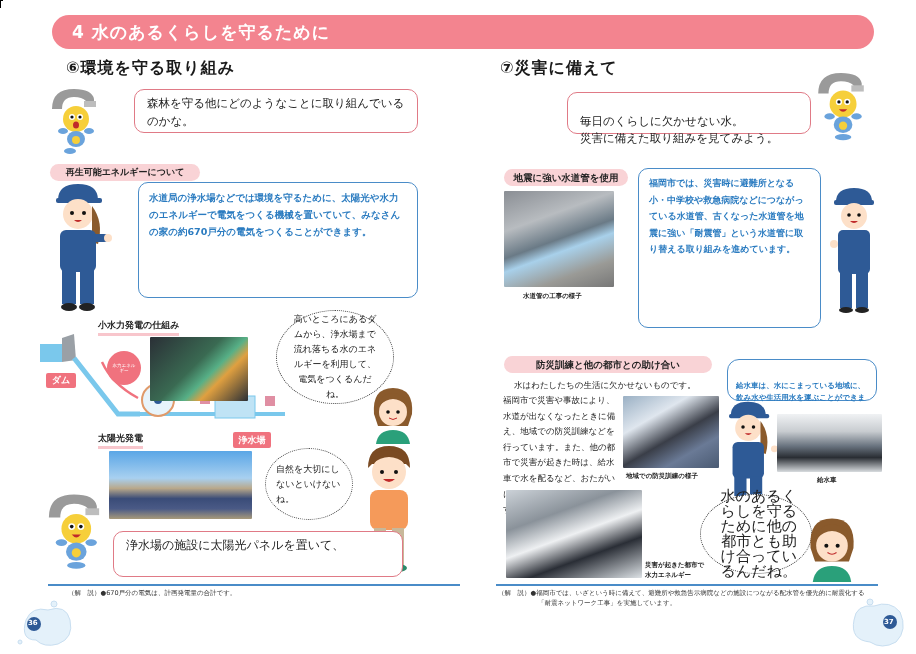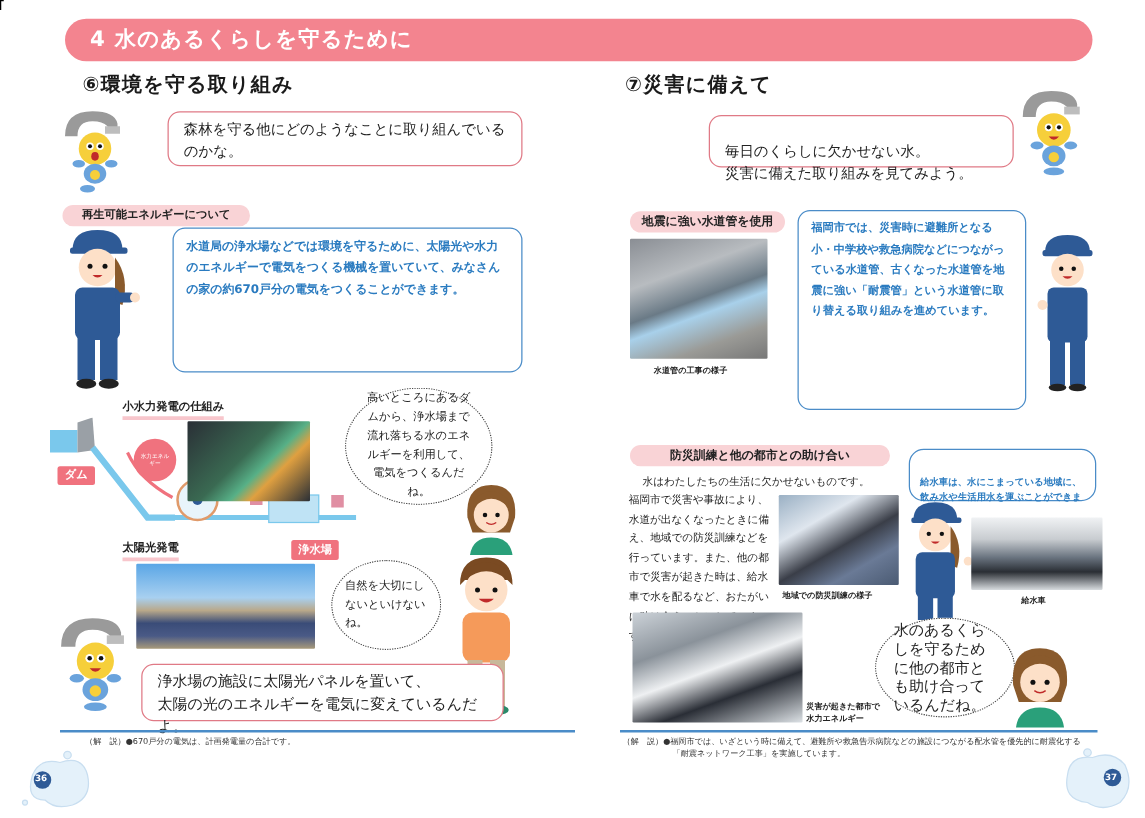--- a/index.html
+++ b/index.html
@@ -183,21 +183,20 @@
     <path d="M26 39 Q30 44 34 39 Z" fill="#c02a2a"></path>
     <ellipse cx="30" cy="54" rx="9" ry="8" fill="#6aa3dc"></ellipse>
     <circle cx="30" cy="55" r="4" fill="#f6cf3a"></circle>
     <ellipse cx="17" cy="46" rx="5" ry="3" fill="#6aa3dc"></ellipse>
     <ellipse cx="43" cy="46" rx="5" ry="3" fill="#6aa3dc"></ellipse>
     <ellipse cx="30" cy="66" rx="8" ry="3" fill="#6aa3dc"></ellipse>
   </svg>
 </div>
 <div class="abs bubble-pink" style="left:113px;top:531px;width:290px;height:46px;font-size:12px;line-height:18px;padding:4px 12px;">
   <div>浄水場の施設に太陽光パネルを置いて、</div>
-  <div>太陽の光のエネルギーを電気に変えているんだよ。</div>
 </div>
 
 <div class="abs rule" style="left:48px;top:584px;width:412px;"></div>
 <div class="abs footnote" style="left:68px;top:588px;">
   <span>（解　説）●670戸分の電気は、計画発電量の合計です。</span>
 </div>
 <div class="abs" style="left:14px;top:600px;width:60px;height:48px;">
   <svg width="60" height="48" viewBox="0 0 60 48">
     <path d="M12 20 Q18 6 34 10 Q52 4 56 20 Q60 38 44 44 Q30 48 22 40 Q6 40 12 20 Z" fill="#e4f1fa" stroke="#c8def0"></path>
     <circle cx="40" cy="4" r="3" fill="#e4f1fa" stroke="#c8def0"></circle>
@@ -294,21 +293,21 @@
     <circle cx="60" cy="56" r="4" fill="#fde0c8"></circle>
     <rect x="14" y="88" width="14" height="22" fill="#2e5a96"></rect>
     <rect x="32" y="88" width="14" height="22" fill="#2e5a96"></rect>
   </svg>
 </div>
 <div class="abs photo" style="left:777px;top:414px;width:105px;height:58px;background:linear-gradient(180deg,#f0f2f4 0%,#c8ccd0 30%,#6a7480 55%,#2a2e34 75%,#d8dcdf 100%);"></div>
 <div class="abs caption" style="left:817px;top:476px;">
   <span>給水車</span>
 </div>
 
-<div class="abs bubble-dotted" style="left:700px;top:494px;width:112px;height:80px;font-size:12px;line-height:15px;padding:8px 14px;text-align:left;">
+<div class="abs bubble-dotted" style="left:700px;top:494px;width:112px;height:80px;font-size:15px;line-height:15px;padding:8px 14px;text-align:right;">
   <span>水のあるくらしを守るために他の都市とも助け合っているんだね。</span>
 </div>
 <div class="abs" style="left:806px;top:512px;width:52px;height:72px;">
   <svg width="52" height="72" viewBox="0 0 46 60">
     <path d="M4 30 Q2 4 23 4 Q44 4 42 30 L38 42 L8 42 Z" fill="#8a5a2c"></path>
     <circle cx="23" cy="28" r="14" fill="#fde0c8"></circle>
     <path d="M9 22 Q23 8 37 22 L37 16 Q23 2 9 16 Z" fill="#8a5a2c"></path>
     <circle cx="18" cy="28" r="1.8" fill="#111"></circle>
       <circle cx="28" cy="28" r="1.8" fill="#111"></circle>
     <path d="M19 34 Q23 37 27 34" stroke="#c02a2a" fill="none"></path>

